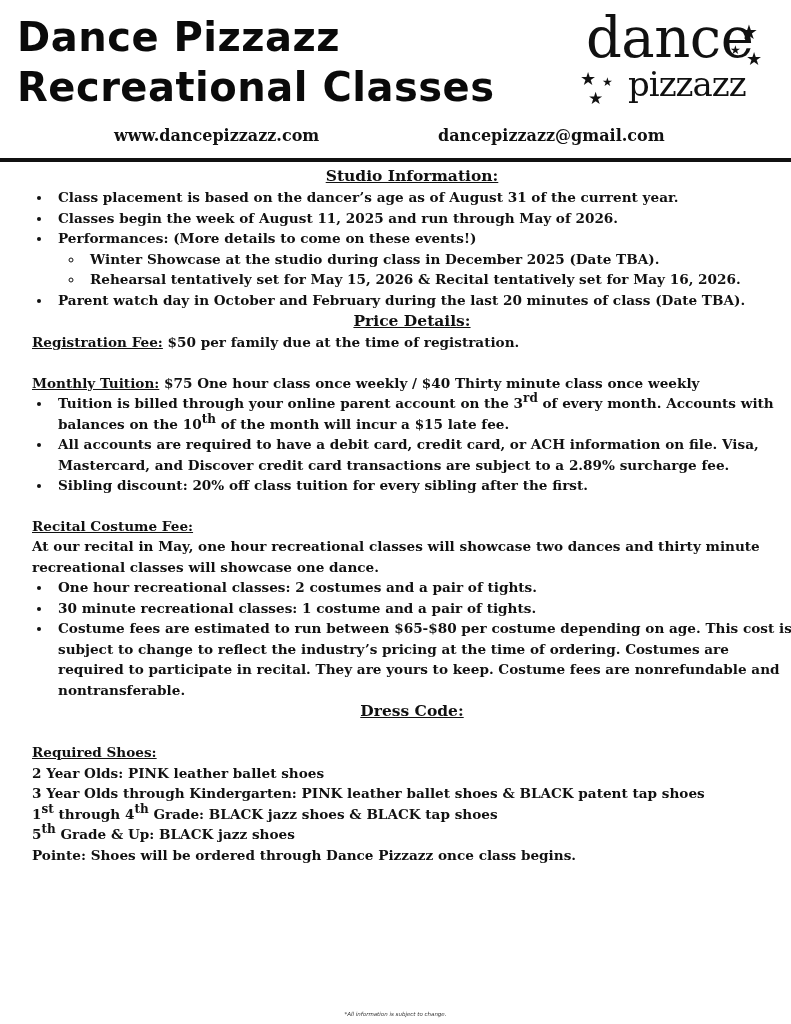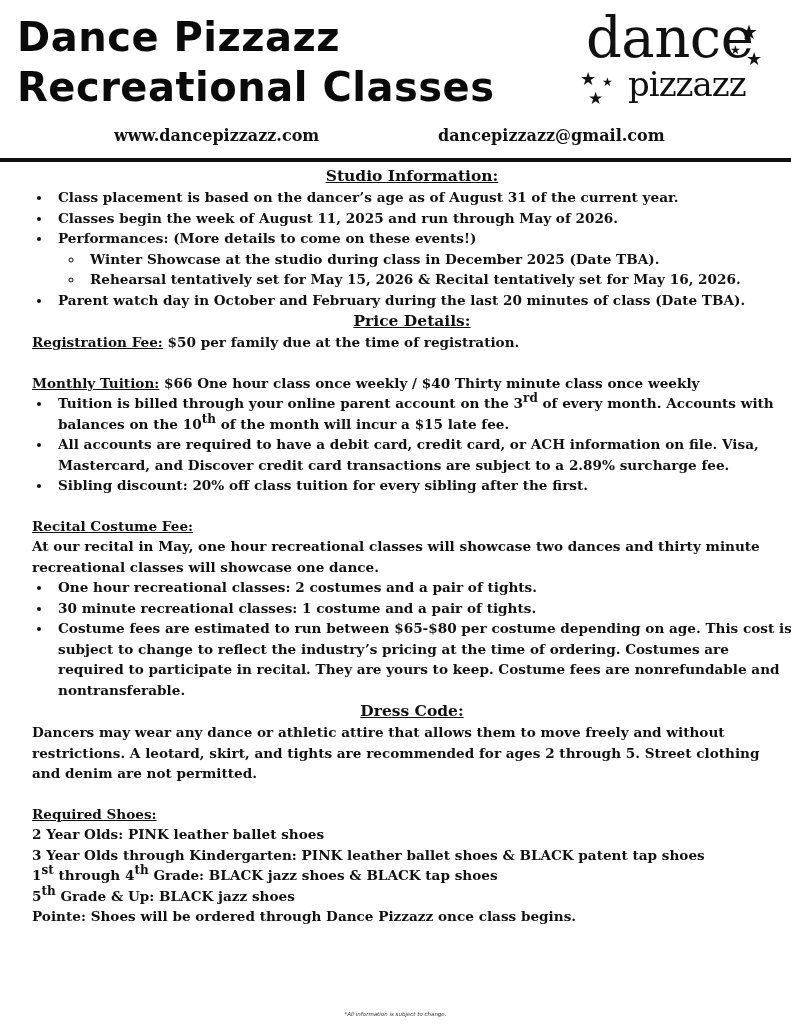--- a/index.html
+++ b/index.html
@@ -95,38 +95,37 @@
         <li>Rehearsal tentatively set for May 15, 2026 &amp; Recital tentatively set for May 16, 2026.</li>
       </ul>
     </li>
     <li>Parent watch day in October and February during the last 20 minutes of class (Date TBA).</li>
   </ul>
 
   <h2 class="section-title">Price Details:</h2>
   <p><span class="label">Registration Fee:</span><span> $50 per family due at the time of registration.</span></p>
   <div class="gap"></div>
 
-  <p><span class="label">Monthly Tuition:</span><span> $66 One hour class once weekly / $40 Thirty minute class once weekly</span></p>
+  <p><span class="label">Monthly Tuition:</span><span> $75 One hour class once weekly / $40 Thirty minute class once weekly</span></p>
   <ul>
     <li><span>Tuition is billed through your online parent account on the 3</span><sup>rd</sup><span> of every month. Accounts with balances on the 10</span><sup>th</sup><span> of the month will incur a $15 late fee.</span></li>
     <li>All accounts are required to have a debit card, credit card, or ACH information on file. Visa, Mastercard, and Discover credit card transactions are subject to a 2.89% surcharge fee.</li>
     <li>Sibling discount: 20% off class tuition for every sibling after the first.</li>
   </ul>
   <div class="gap"></div>
 
   <p><span class="label">Recital Costume Fee:</span></p>
   <p>At our recital in May, one hour recreational classes will showcase two dances and thirty minute recreational classes will showcase one dance.</p>
   <ul>
     <li>One hour recreational classes: 2 costumes and a pair of tights.</li>
     <li>30 minute recreational classes: 1 costume and a pair of tights.</li>
     <li>Costume fees are estimated to run between $65-$80 per costume depending on age. This cost is subject to change to reflect the industry’s pricing at the time of ordering. Costumes are required to participate in recital. They are yours to keep. Costume fees are nonrefundable and nontransferable.</li>
   </ul>
 
   <h2 class="section-title">Dress Code:</h2>
-  <p>Dancers may wear any dance or athletic attire that allows them to move freely and without restrictions. A leotard, skirt, and tights are recommended for ages 2 through 5. Street clothing and denim are not permitted.</p>
   <div class="gap"></div>
 
   <p><span class="label">Required Shoes:</span></p>
   <p>2 Year Olds: PINK leather ballet shoes</p>
   <p>3 Year Olds through Kindergarten: PINK leather ballet shoes &amp; BLACK patent tap shoes</p>
   <p><span>1</span><sup>st</sup><span> through 4</span><sup>th</sup><span> Grade: BLACK jazz shoes &amp; BLACK tap shoes</span></p>
   <p><span>5</span><sup>th</sup><span> Grade &amp; Up: BLACK jazz shoes</span></p>
   <p>Pointe: Shoes will be ordered through Dance Pizzazz once class begins.</p>
 </div>
 

